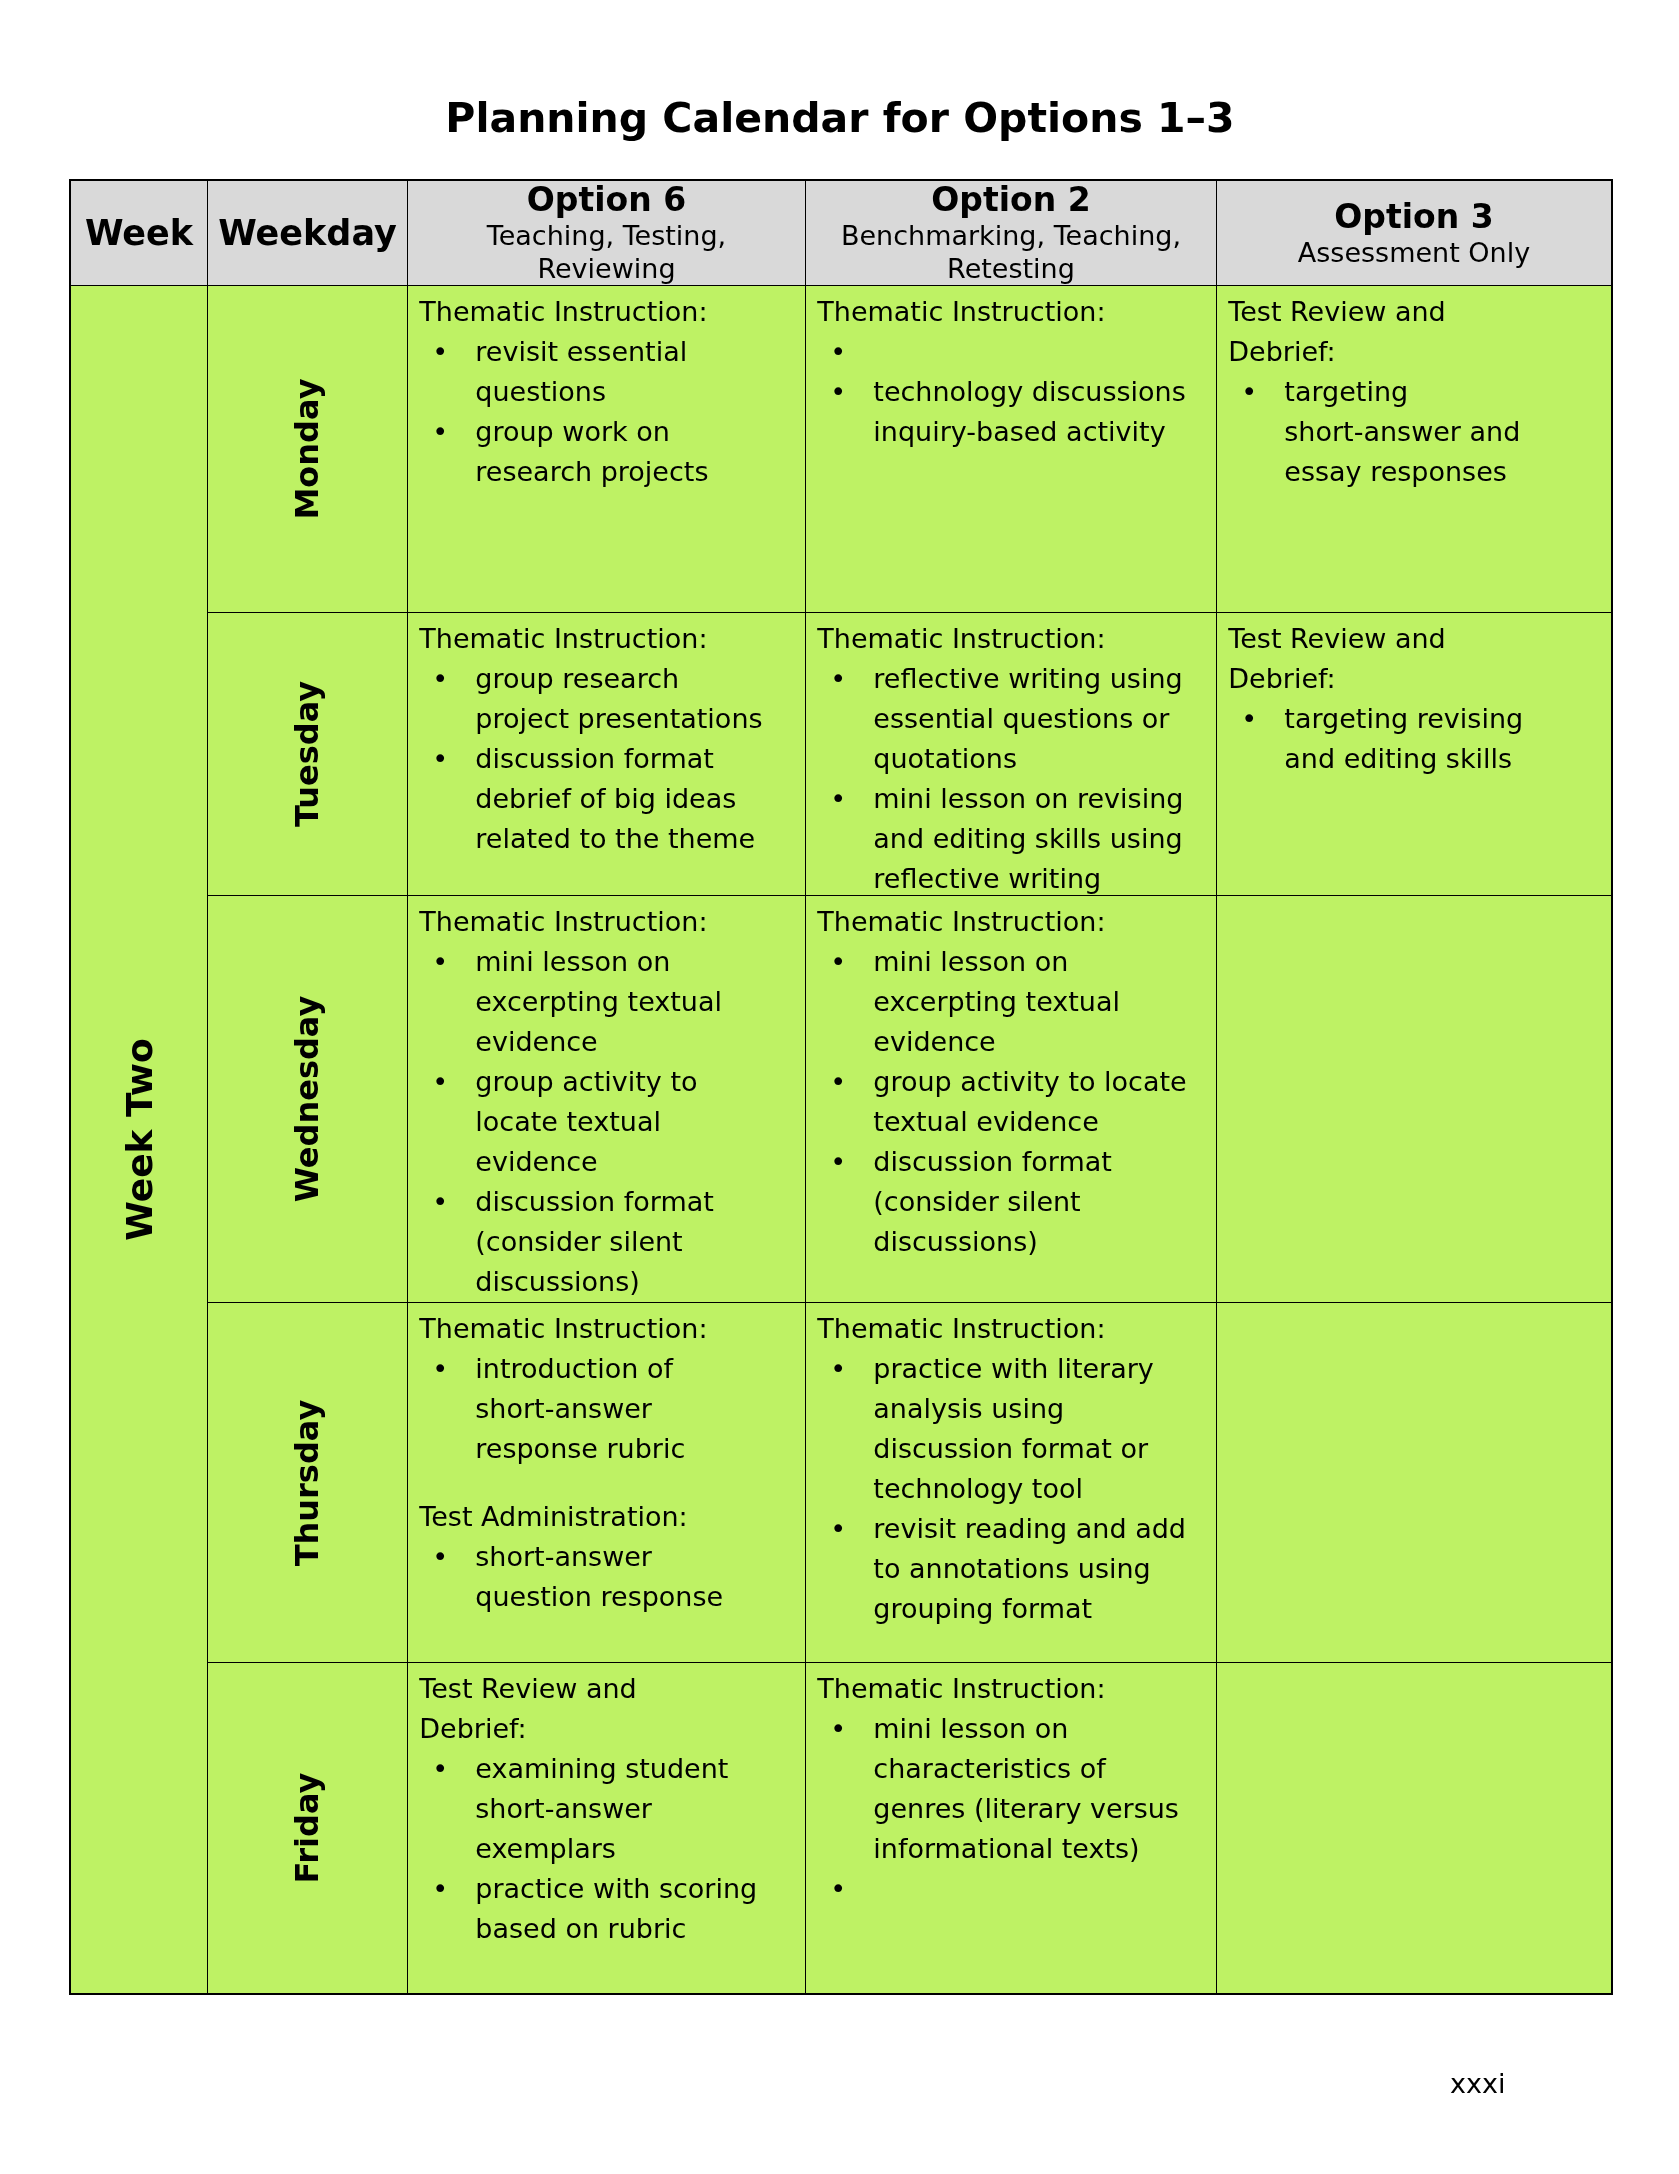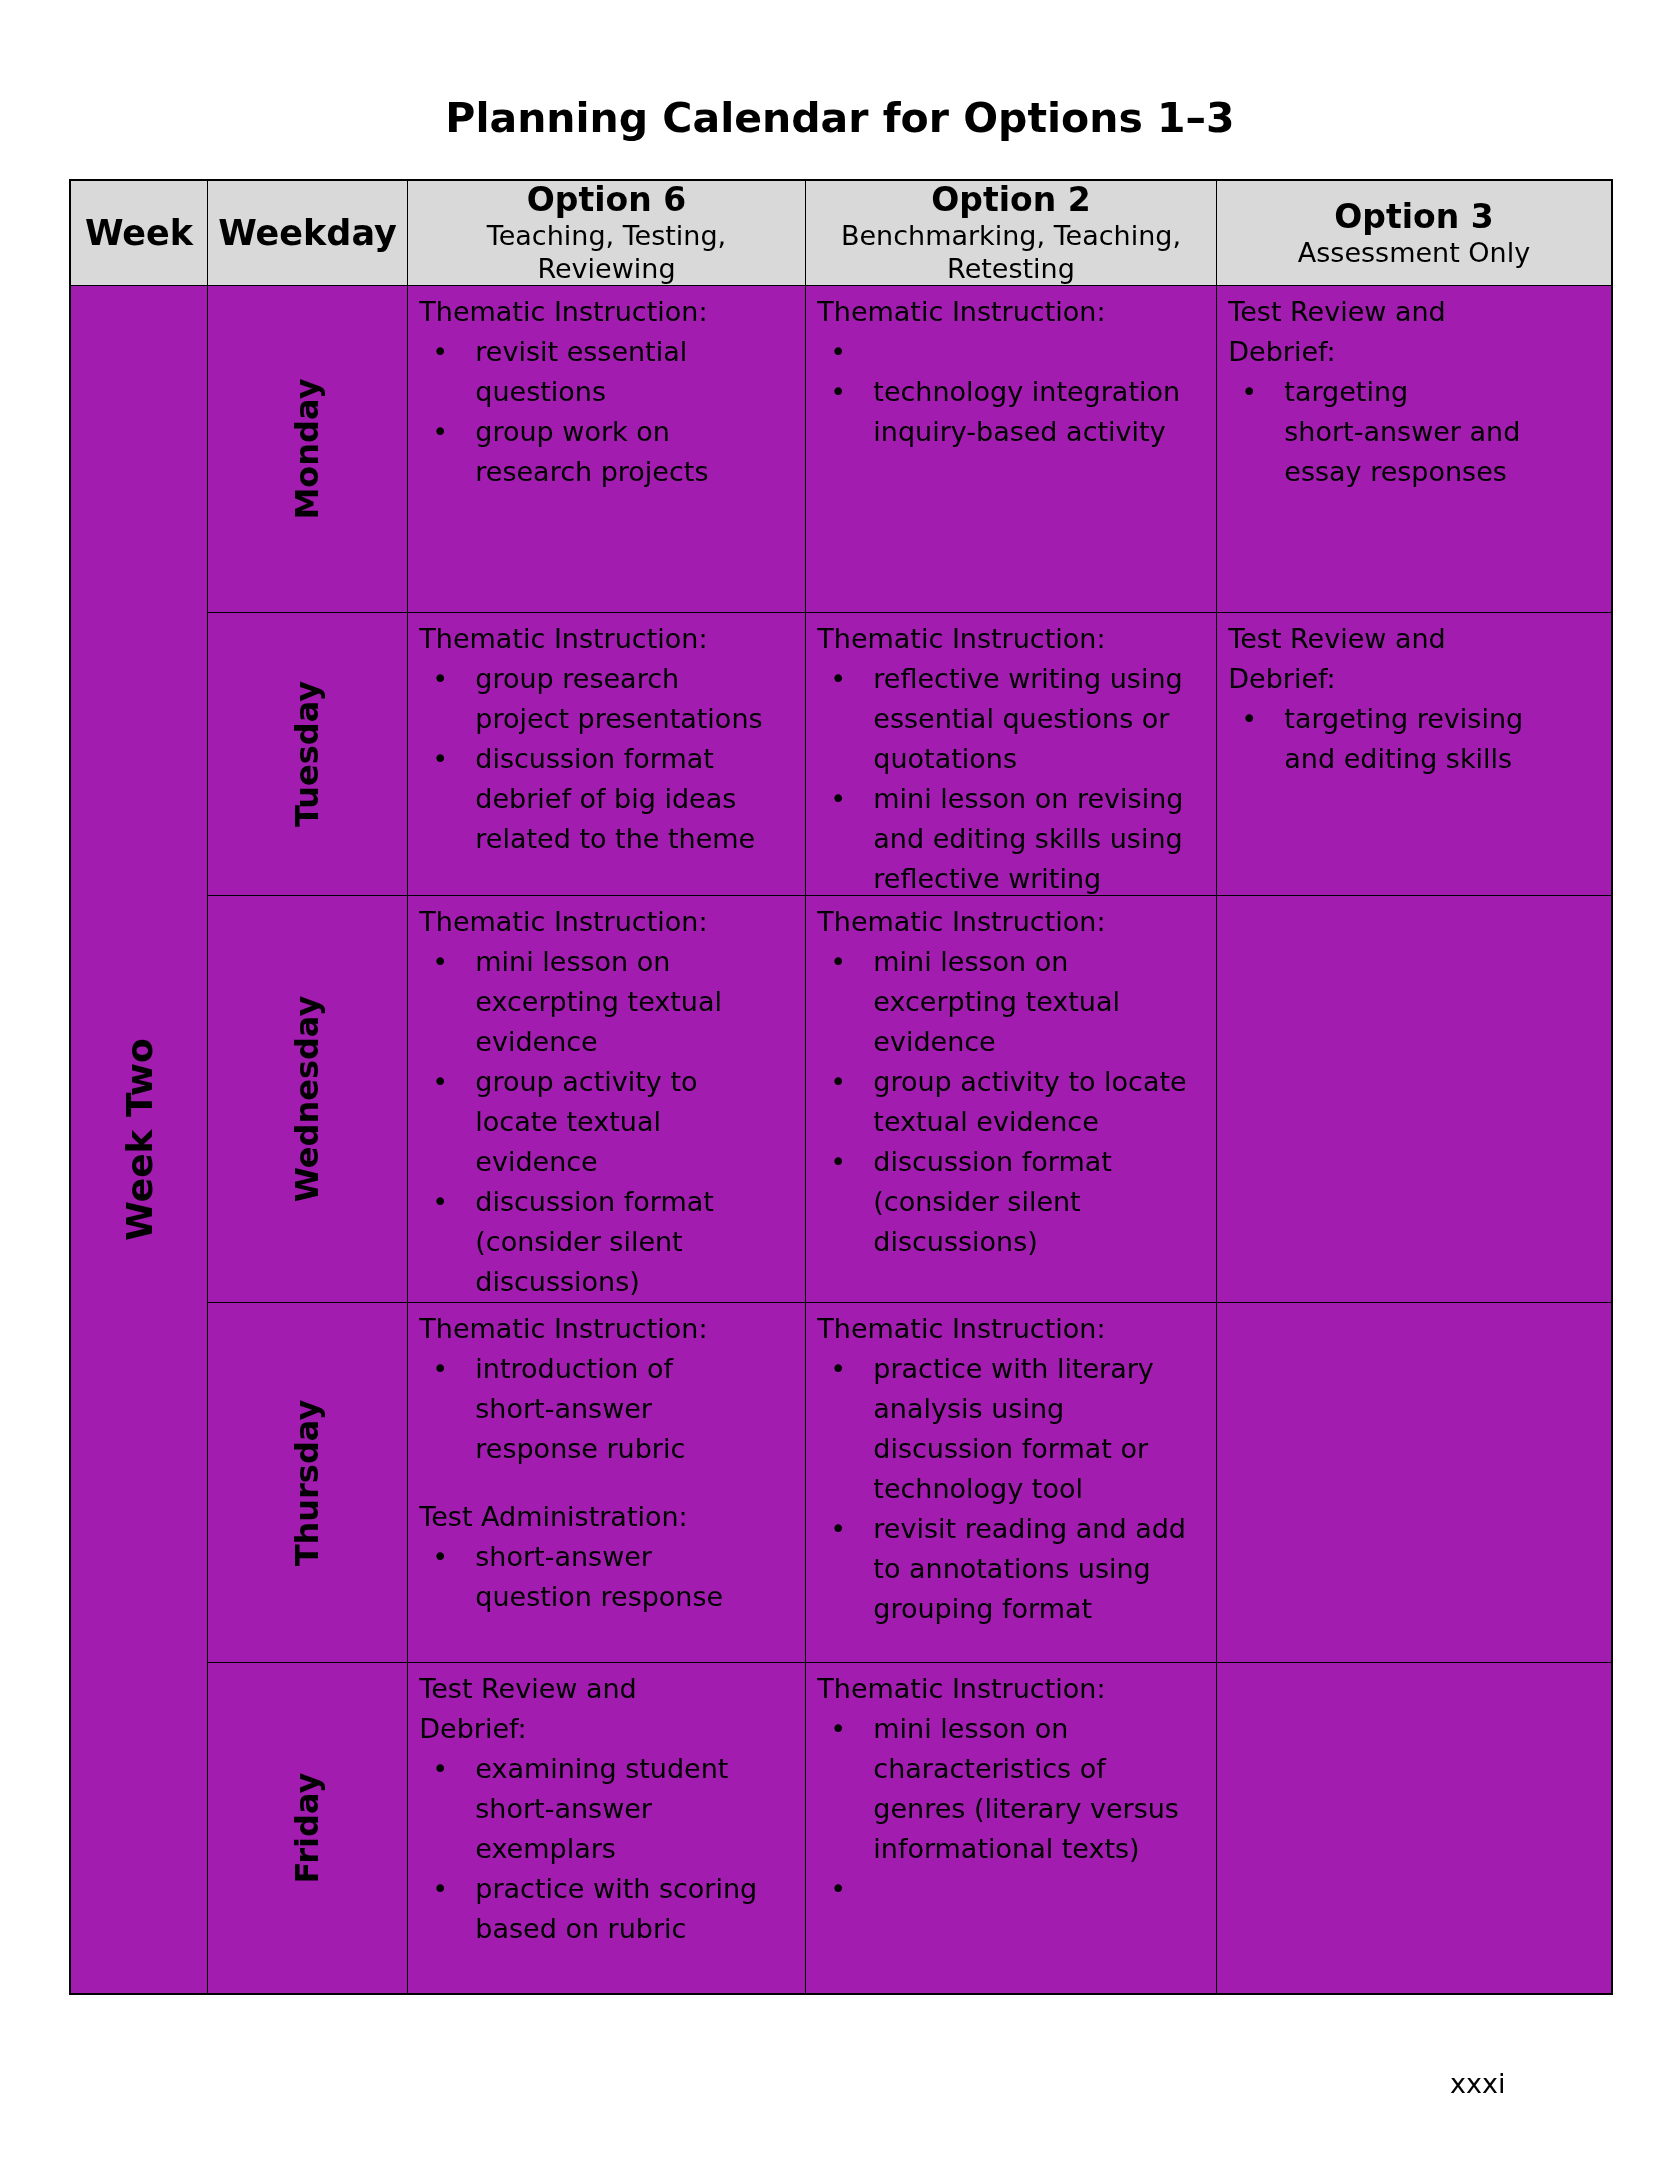--- a/index.html
+++ b/index.html
@@ -18,21 +18,21 @@
     letter-spacing:0px;
   }
   .cal-table{
     position:absolute;left:69px;top:179px;
     width:1544px;height:1816px;
     box-sizing:border-box;
     border:2.8px solid #000;
     display:grid;
     grid-template-columns:137px 200px 398px 411px 1fr;
     grid-template-rows:105px 327px 283px 407px 360px 1fr;
-    background:#a21caf;
+    background:#bef264;
   }
   .cell{
     box-sizing:border-box;
     border-right:1.9px solid #000;
     border-bottom:1.9px solid #000;
     overflow:hidden;
   }
   .no-r{border-right:none;}
   .no-b{border-bottom:none;}
   .hcell{
@@ -124,21 +124,21 @@
     </div>
   </div>
   <div class="cell content">
     <div class="section">
       <div class="sec-heading">Thematic Instruction:</div>
       <div class="bullet">
         <span class="dot">•</span>
       </div>
       <div class="bullet">
         <span class="dot">•</span>
-        <span class="btext">technology integration
+        <span class="btext">technology discussions
 inquiry-based activity</span>
       </div>
     </div>
   </div>
   <div class="cell content no-r">
     <div class="section">
       <div class="sec-heading">Test Review and
 Debrief:</div>
       <div class="bullet">
         <span class="dot">•</span>

